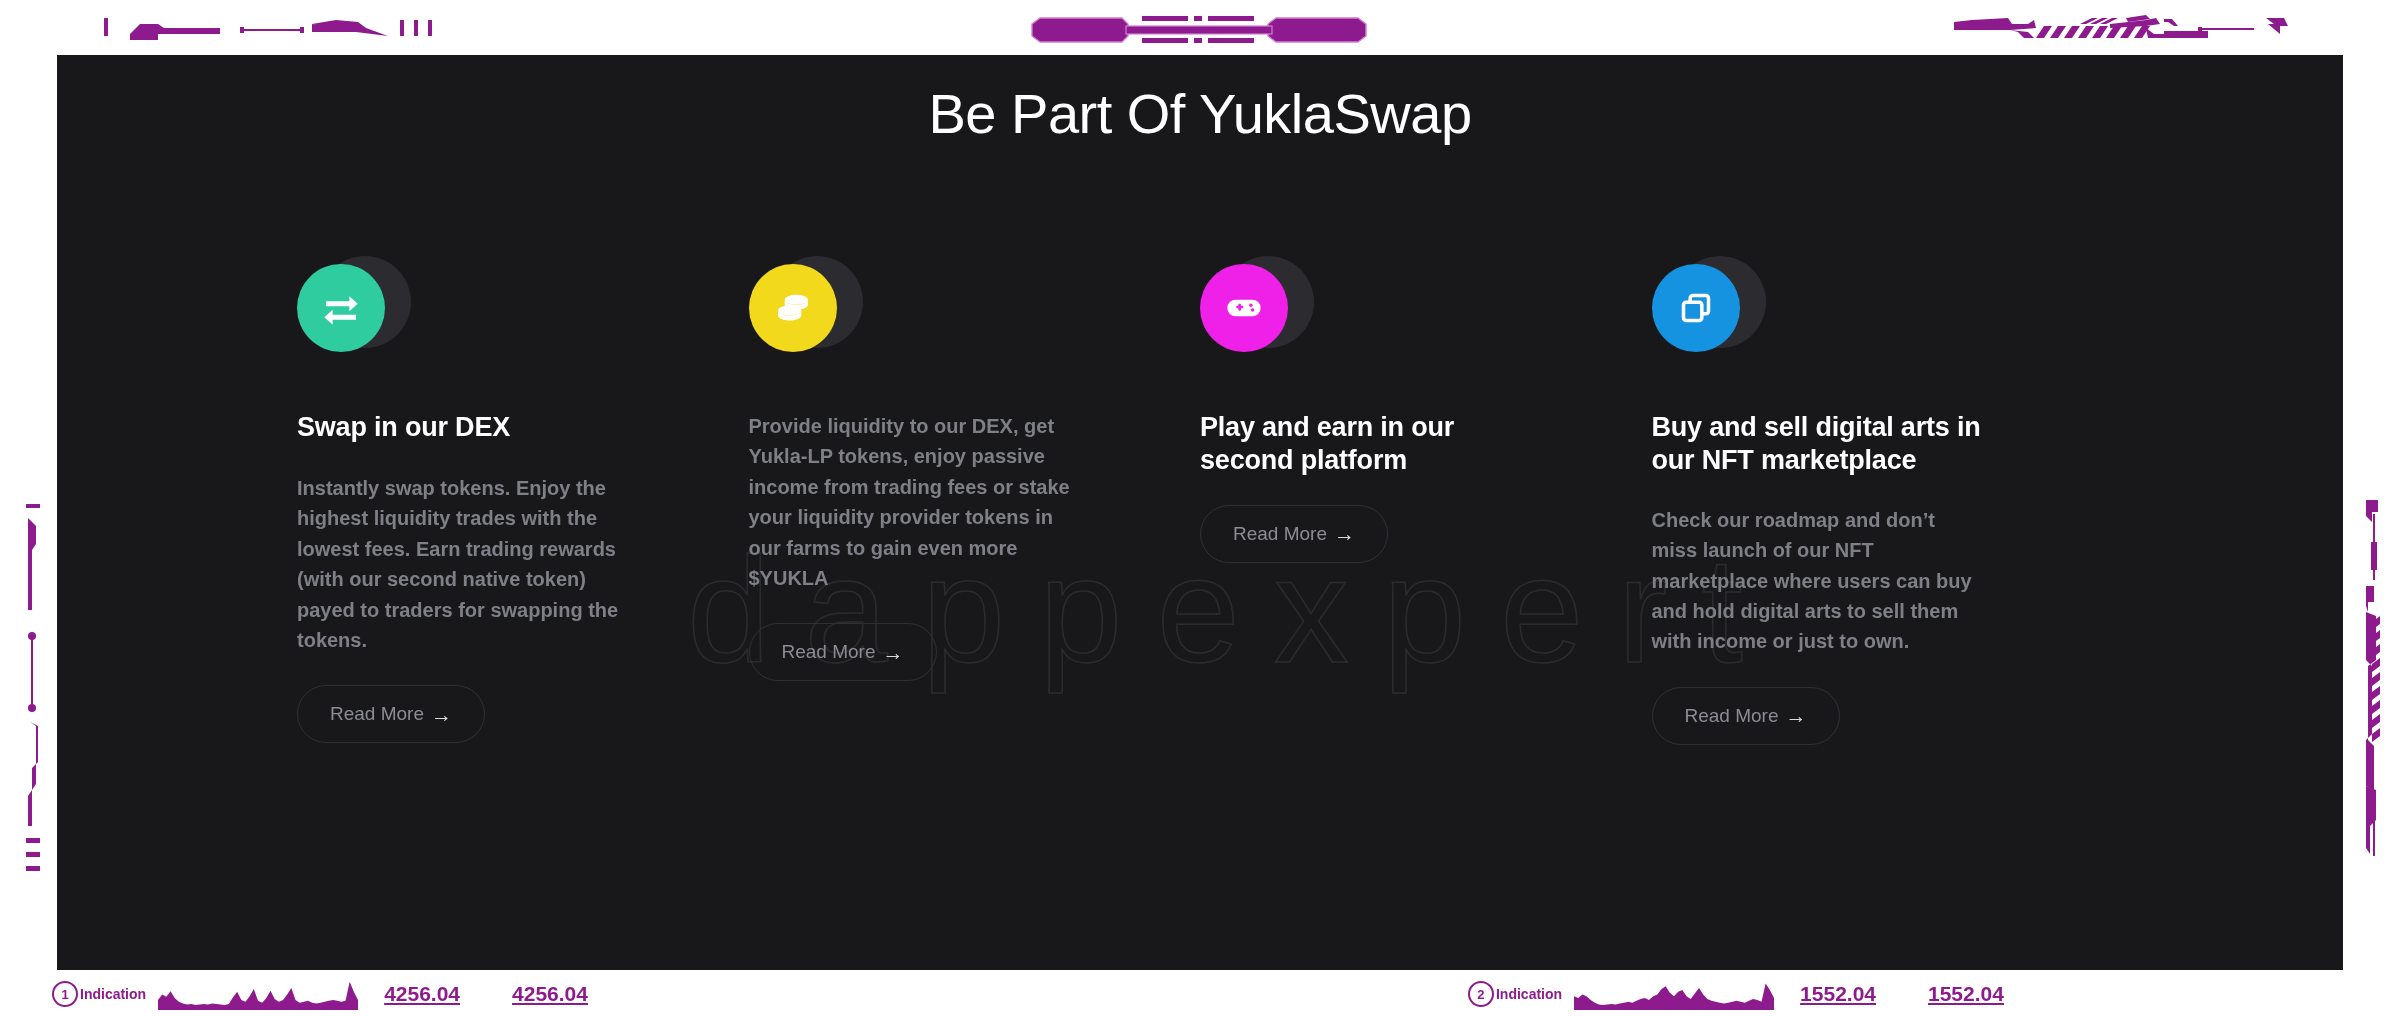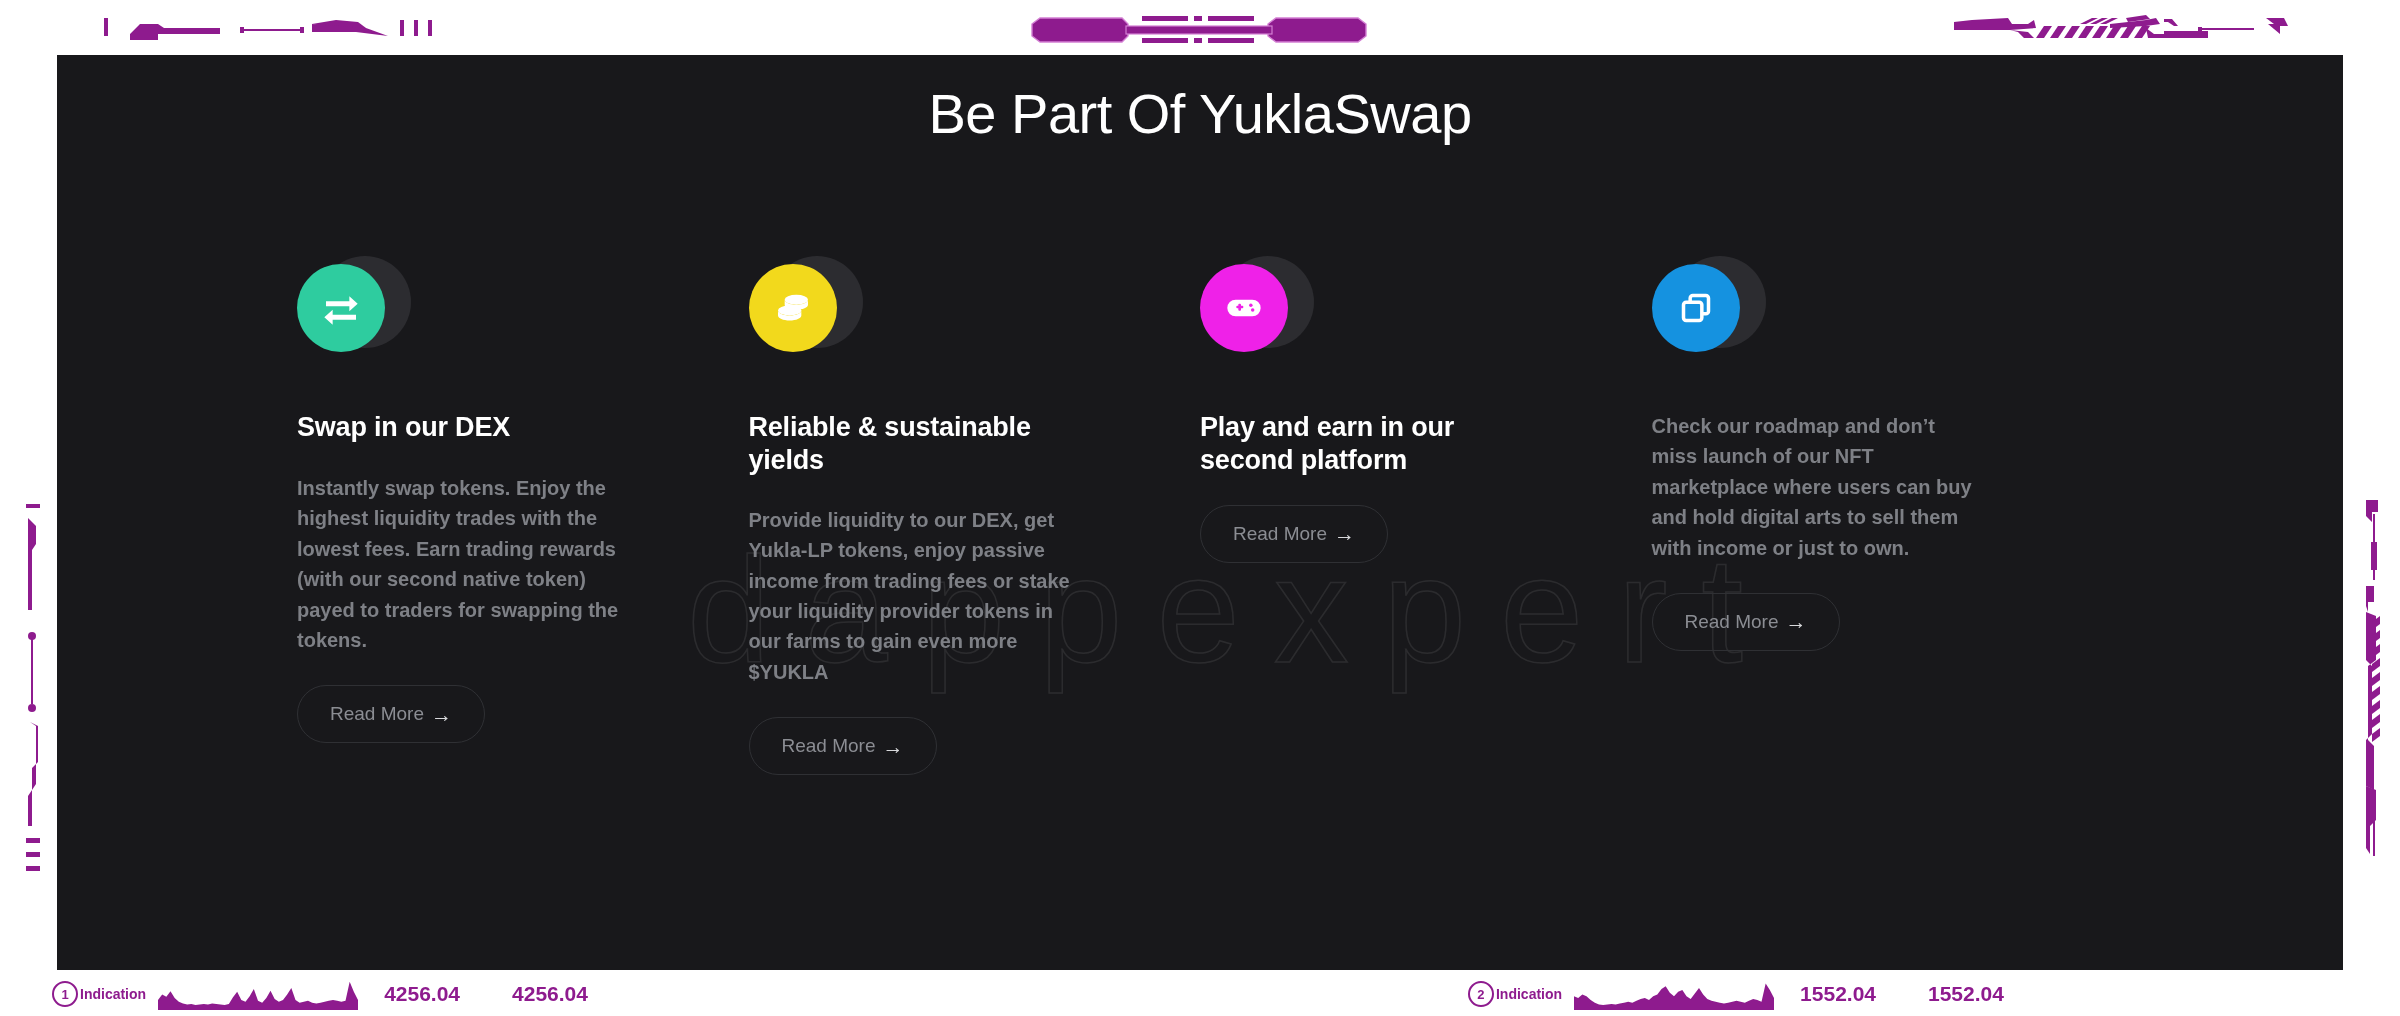--- a/index.html
+++ b/index.html
@@ -88,21 +88,21 @@
   .ind-1{ margin-left:52px; }
   .ind-2{ margin-left:880px; }
   .ind-num{
     width:26px; height:26px; border:2.5px solid #8e1b8e; border-radius:50%;
     color:#8e1b8e; font-size:13px; font-weight:700;
     display:flex; align-items:center; justify-content:center;
     margin-right:2px;
   }
   .ind-label{ color:#8e1b8e; font-size:14px; font-weight:700; margin-right:12px; }
   .spark{ display:block; margin-right:26px; }
-  .ind-val{ color:#8e1b8e; font-size:21px; font-weight:700; margin-right:52px; }
+  .ind-val{ color:#8e1b8e; font-size:21px; font-weight:700; margin-right:52px;text-decoration:underline; }
   .ind-val.last{ margin-right:0; }
 </style>
 </head>
 <body>
 
 <div id="stage">
 
   <svg class="hud hud-top-left" viewBox="0 0 340 40" fill="#8e1b8e">
     <rect x="4" y="10" width="4" height="18"></rect>
     <path d="M30 26 L40 16 L58 16 L64 20 L120 20 L120 26 Z"></path>
@@ -230,21 +230,20 @@
           <div class="icon-shadow"></div>
           <div class="icon-circle" style="background:#f2d91c">
             <svg viewBox="0 0 24 24" fill="#fff">
               <ellipse cx="14" cy="7" rx="7" ry="3"></ellipse>
               <path d="M7 7 v3 c0 1.7 3.1 3 7 3 s7-1.3 7-3 V7 c0 1.7-3.1 3-7 3 S7 8.7 7 7z"></path>
               <ellipse cx="10" cy="13.5" rx="7" ry="3"></ellipse>
               <path d="M3 13.5 v3 c0 1.7 3.1 3 7 3 s7-1.3 7-3 v-3 c0 1.7-3.1 3-7 3 s-7-1.3-7-3z"></path>
             </svg>
           </div>
         </div>
-        <div class="card-title">Reliable &amp; sustainable yields</div>
         <div class="card-body">Provide liquidity to our DEX, get Yukla-LP tokens, enjoy passive income from trading fees or stake your liquidity provider tokens in our farms to gain even more $YUKLA</div>
         <button class="read-more">
           <span>Read More</span>
           <span class="arrow">→</span>
         </button>
       </div>
 
       <div class="card">
         <div class="icon-wrap">
           <div class="icon-shadow"></div>
@@ -268,20 +267,21 @@
       <div class="card">
         <div class="icon-wrap">
           <div class="icon-shadow"></div>
           <div class="icon-circle" style="background:#1592e0">
             <svg viewBox="0 0 24 24" fill="none" stroke="#fff" stroke-width="2.1" stroke-linejoin="round">
               <rect x="8.5" y="4.5" width="11" height="11" rx="1.6"></rect>
               <rect x="4.5" y="8.5" width="11" height="11" rx="1.6" fill="#1592e0"></rect>
             </svg>
           </div>
         </div>
+        <div class="card-title">Buy and sell digital arts in our NFT marketplace</div>
         <div class="card-body">Check our roadmap and don’t miss launch of our NFT marketplace where users can buy and hold digital arts to sell them with income or just to own.</div>
         <button class="read-more">
           <span>Read More</span>
           <span class="arrow">→</span>
         </button>
       </div>
 
     </div>
   </div>
 

